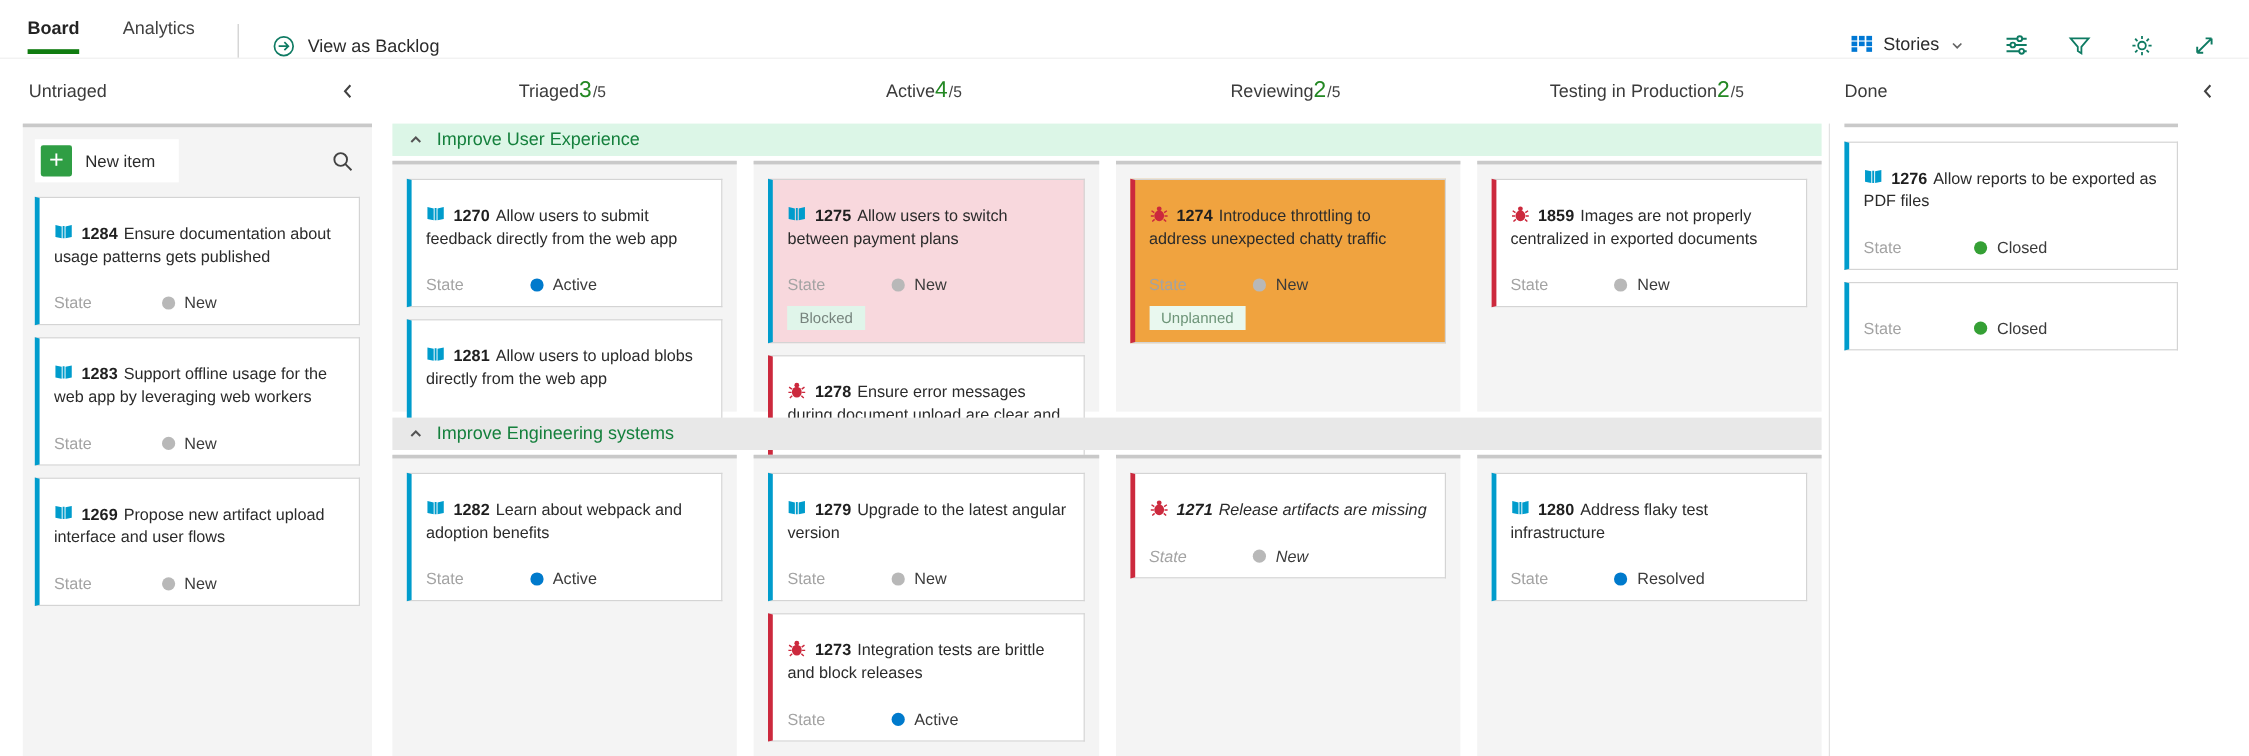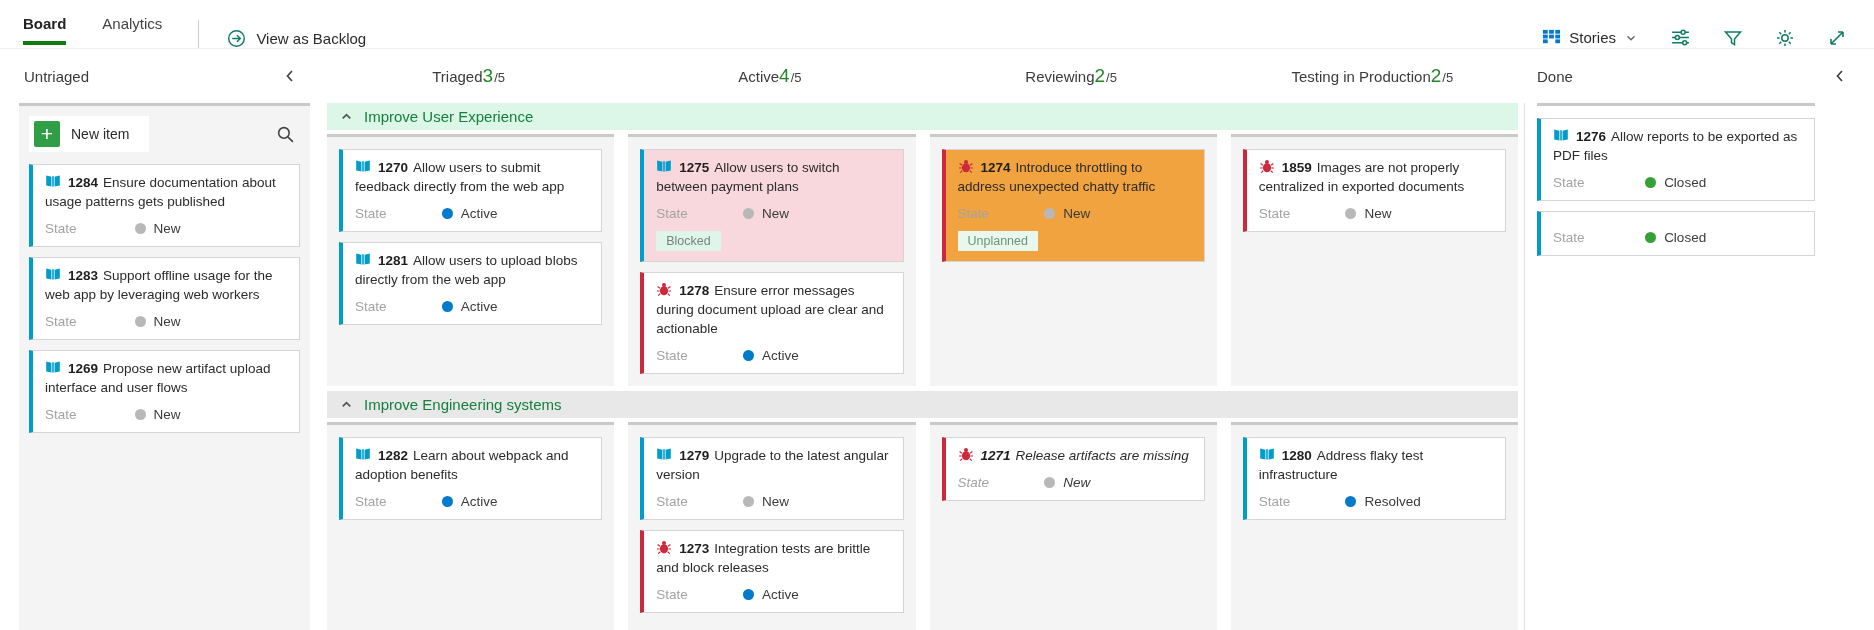--- a/index.html
+++ b/index.html
@@ -42,24 +42,24 @@
   .swim-band { height:27px; flex:none; display:flex; align-items:center; gap:10px; padding-left:12px; font-size:15px; color:#15803d; }
   .sl-chev { display:flex; align-items:center; cursor:pointer; }
   .lane-row { display:flex; gap:14px; margin-top:4px; }
   .lane-row.first { min-height:206px; margin-bottom:5px; }
   .lane-row.fill { flex:1; }
   .col-seg { flex:1; background:#f4f4f4; border-top:3px solid #c9c9c9; padding:12px 12px 2px; }
   .done-panel { flex:1; margin-left:6px; border-left:1px solid #e2e2e2; padding:0 0 0 12px; background:#fff; }
   .done-inner { width:278px; border-top:3px solid #c9c9c9; padding-top:12px; }
   
   .card { background:#fff; border:1px solid #d4d4d4; border-left:4px solid #009ccc; padding:8px 12px 10px; margin-bottom:10px; cursor:pointer; }
-  .card-title { font-size:13.5px; line-height:19px; color:#2b2b2b; }
+  .card-title { font-size:13.5px; line-height:19px; color:#2b2b2b;margin-top:12px; }
   .wi-icon { margin-right:7px; vertical-align:-2px; }
   .card-id { font-weight:bold; margin-right:5px; color:#1f1f1f; }
-  .state-row { display:flex; align-items:center; margin-top:10px; }
+  .state-row { display:flex; align-items:center; margin-top:22px; }
   .state-label { color:#a3a3a3; font-size:13.5px; flex:0 0 37%; }
   .state-val { display:flex; align-items:center; gap:8px; font-size:13.5px; color:#3b3b3b; }
   .dot { width:11px; height:11px; border-radius:50%; flex:none; }
   .tag-row { margin-top:10px; }
   .tag { display:inline-block; font-size:12.5px; padding:3px 10px; border-radius:0; }
 </style>
 </head>
 <body>
 
 <div class="topbar">

